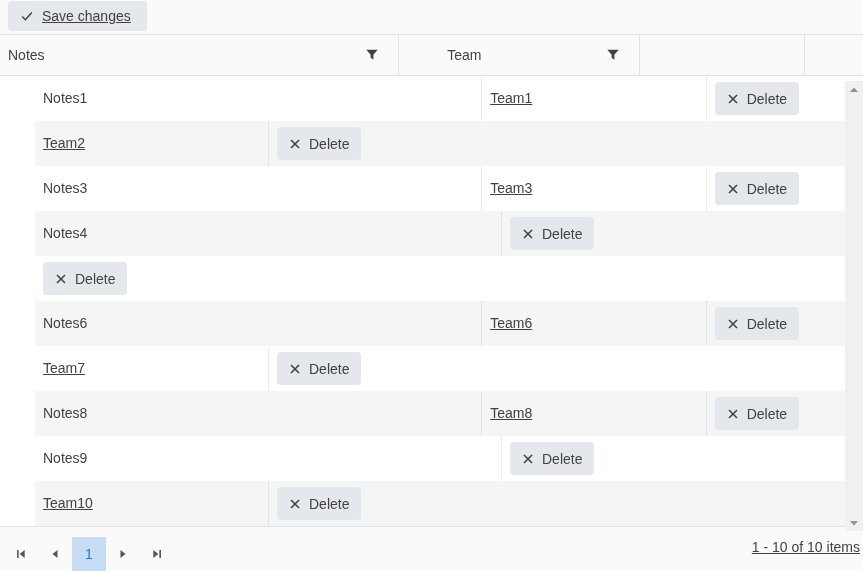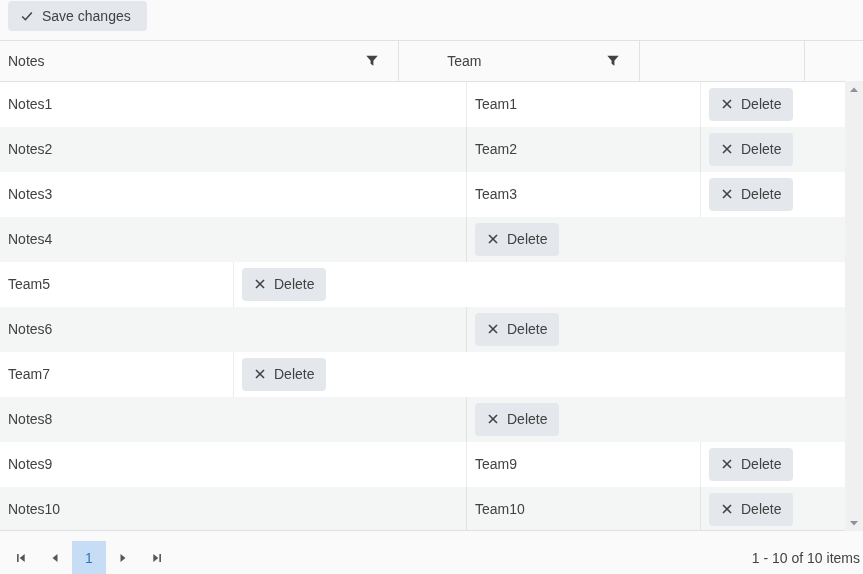--- a/index.html
+++ b/index.html
@@ -9,61 +9,61 @@
   }
   *{box-sizing:border-box;}
   html,body{margin:0;padding:0;}
   body{
     width:863px;height:574px;overflow:hidden;background:#fff;
     font-family:"Liberation Sans","DejaVu Sans",sans-serif;font-size:14px;color:var(--text);
   }
   .grid{position:relative;width:863px;height:574px;display:flex;flex-direction:column;background:#fff;}
 
   
-  .toolbar{height:41px;background:var(--panel-bg);border-bottom:1px solid var(--border);
-    padding:1px 8px 0 8px;display:flex;align-items:flex-start;}
+  .toolbar{height:35px;background:var(--panel-bg);border-bottom:1px solid var(--border);
+    padding:1px 8px 0 8px;display:flex;align-items:flex-start;text-decoration:underline;}
   .btn{display:inline-flex;align-items:center;background:var(--button-bg);border:none;border-radius:4px;
     color:var(--text);font-family:inherit;font-size:14px;cursor:pointer;}
   .save-btn{height:30px;padding:0 16px 0 12px;gap:8px;}
 
   
   .header{height:41px;background:var(--panel-bg);border-bottom:1px solid var(--border);display:flex;gap:40px;}
   .th{position:relative;height:40px;line-height:40px;padding:0 8px;border-right:1px solid var(--border);
     white-space:nowrap;overflow:hidden;cursor:pointer;}
   .th-notes{width:467px;}
   .th-team{width:234px;}
   .th-actions{width:144px;}
   .th-filler{width:18px;border-right:none;cursor:default;}
   .filter-icon{position:absolute;right:19px;top:13px;display:block;cursor:pointer;}
 
   
   .rows{width:845px;height:450px;overflow:hidden;}
-  .t-row{display:flex;height:45px;background:#fff;}
+  .t-row{display:flex;height:45px;background:#fff;margin-left:35px;}
   .t-row.alt{background:var(--alt-row-bg);}
   .cell{padding:0 8px;line-height:45px;border-right:1px solid var(--cell-border);
     white-space:nowrap;overflow:hidden;}
   .cell-notes{width:467px;}
-  .cell-team{width:234px;}
+  .cell-team{width:234px;text-decoration:underline;}
   .cell-actions{width:144px;border-right:none;display:flex;align-items:center;line-height:normal;}
   .delete-btn{height:33px;padding:0 12px;gap:8px;}
 
   
   .scrollbar{position:absolute;right:0;top:81px;width:18px;height:450px;
     background:var(--scrollbar-track);display:flex;flex-direction:column;justify-content:space-between;cursor:default;}
   .sb-arrow{height:17px;display:flex;align-items:center;justify-content:center;cursor:pointer;}
 
   
   .pager{height:44px;background:var(--panel-bg);border-top:1px solid var(--border);
     display:flex;justify-content:space-between;padding:10px 3px 0 4px;}
   .pager-nav{display:flex;align-items:flex-start;}
   .pager-btn{width:34px;height:34px;border:none;background:transparent;display:flex;
     align-items:center;justify-content:center;padding:0;cursor:pointer;font-family:inherit;}
   .page-num{font-size:14px;color:var(--text);}
   .page-num.selected{background:var(--selected-page-bg);color:var(--accent-blue);}
-  .pager-info{line-height:20px;margin-top:7px;color:var(--text);white-space:nowrap;}
+  .pager-info{line-height:20px;color:var(--text);white-space:nowrap;text-decoration:underline;}
 </style>
 </head>
 <body>
 
 <div class="grid">
 
   <div class="toolbar">
     <button class="btn save-btn">
       <svg width="14" height="14" viewBox="0 0 16 16">
         <polyline points="2.5,8.5 6.2,12.2 13.5,4" fill="none" stroke="#424242" stroke-width="1.7"></polyline>
@@ -100,21 +100,20 @@
         <svg width="12" height="12" viewBox="0 0 12 12">
           <line x1="2" y1="2" x2="10" y2="10" stroke="#424242" stroke-width="1.6"></line>
           <line x1="10" y1="2" x2="2" y2="10" stroke="#424242" stroke-width="1.6"></line>
         </svg>
         <span class="delete-label">Delete</span>
       </button>
     </div>
   </div>
 
   <div class="t-row alt">
-    <div class="cell cell-notes">Notes2</div>
     <div class="cell cell-team">Team2</div>
     <div class="cell cell-actions">
       <button class="btn delete-btn">
         <svg width="12" height="12" viewBox="0 0 12 12">
           <line x1="2" y1="2" x2="10" y2="10" stroke="#424242" stroke-width="1.6"></line>
           <line x1="10" y1="2" x2="2" y2="10" stroke="#424242" stroke-width="1.6"></line>
         </svg>
         <span class="delete-label">Delete</span>
       </button>
     </div>
@@ -141,34 +140,34 @@
         <svg width="12" height="12" viewBox="0 0 12 12">
           <line x1="2" y1="2" x2="10" y2="10" stroke="#424242" stroke-width="1.6"></line>
           <line x1="10" y1="2" x2="2" y2="10" stroke="#424242" stroke-width="1.6"></line>
         </svg>
         <span class="delete-label">Delete</span>
       </button>
     </div>
   </div>
 
   <div class="t-row">
-    <div class="cell cell-team">Team5</div>
     <div class="cell cell-actions">
       <button class="btn delete-btn">
         <svg width="12" height="12" viewBox="0 0 12 12">
           <line x1="2" y1="2" x2="10" y2="10" stroke="#424242" stroke-width="1.6"></line>
           <line x1="10" y1="2" x2="2" y2="10" stroke="#424242" stroke-width="1.6"></line>
         </svg>
         <span class="delete-label">Delete</span>
       </button>
     </div>
   </div>
 
   <div class="t-row alt">
     <div class="cell cell-notes">Notes6</div>
+    <div class="cell cell-team">Team6</div>
     <div class="cell cell-actions">
       <button class="btn delete-btn">
         <svg width="12" height="12" viewBox="0 0 12 12">
           <line x1="2" y1="2" x2="10" y2="10" stroke="#424242" stroke-width="1.6"></line>
           <line x1="10" y1="2" x2="2" y2="10" stroke="#424242" stroke-width="1.6"></line>
         </svg>
         <span class="delete-label">Delete</span>
       </button>
     </div>
   </div>
@@ -181,47 +180,46 @@
           <line x1="2" y1="2" x2="10" y2="10" stroke="#424242" stroke-width="1.6"></line>
           <line x1="10" y1="2" x2="2" y2="10" stroke="#424242" stroke-width="1.6"></line>
         </svg>
         <span class="delete-label">Delete</span>
       </button>
     </div>
   </div>
 
   <div class="t-row alt">
     <div class="cell cell-notes">Notes8</div>
+    <div class="cell cell-team">Team8</div>
     <div class="cell cell-actions">
       <button class="btn delete-btn">
         <svg width="12" height="12" viewBox="0 0 12 12">
           <line x1="2" y1="2" x2="10" y2="10" stroke="#424242" stroke-width="1.6"></line>
           <line x1="10" y1="2" x2="2" y2="10" stroke="#424242" stroke-width="1.6"></line>
         </svg>
         <span class="delete-label">Delete</span>
       </button>
     </div>
   </div>
 
   <div class="t-row">
     <div class="cell cell-notes">Notes9</div>
-    <div class="cell cell-team">Team9</div>
-    <div class="cell cell-actions">
-      <button class="btn delete-btn">
-        <svg width="12" height="12" viewBox="0 0 12 12">
-          <line x1="2" y1="2" x2="10" y2="10" stroke="#424242" stroke-width="1.6"></line>
-          <line x1="10" y1="2" x2="2" y2="10" stroke="#424242" stroke-width="1.6"></line>
-        </svg>
-        <span class="delete-label">Delete</span>
-      </button>
-    </div>
-  </div>
-
-  <div class="t-row alt">
-    <div class="cell cell-notes">Notes10</div>
+    <div class="cell cell-actions">
+      <button class="btn delete-btn">
+        <svg width="12" height="12" viewBox="0 0 12 12">
+          <line x1="2" y1="2" x2="10" y2="10" stroke="#424242" stroke-width="1.6"></line>
+          <line x1="10" y1="2" x2="2" y2="10" stroke="#424242" stroke-width="1.6"></line>
+        </svg>
+        <span class="delete-label">Delete</span>
+      </button>
+    </div>
+  </div>
+
+  <div class="t-row alt">
     <div class="cell cell-team">Team10</div>
     <div class="cell cell-actions">
       <button class="btn delete-btn">
         <svg width="12" height="12" viewBox="0 0 12 12">
           <line x1="2" y1="2" x2="10" y2="10" stroke="#424242" stroke-width="1.6"></line>
           <line x1="10" y1="2" x2="2" y2="10" stroke="#424242" stroke-width="1.6"></line>
         </svg>
         <span class="delete-label">Delete</span>
       </button>
     </div>

